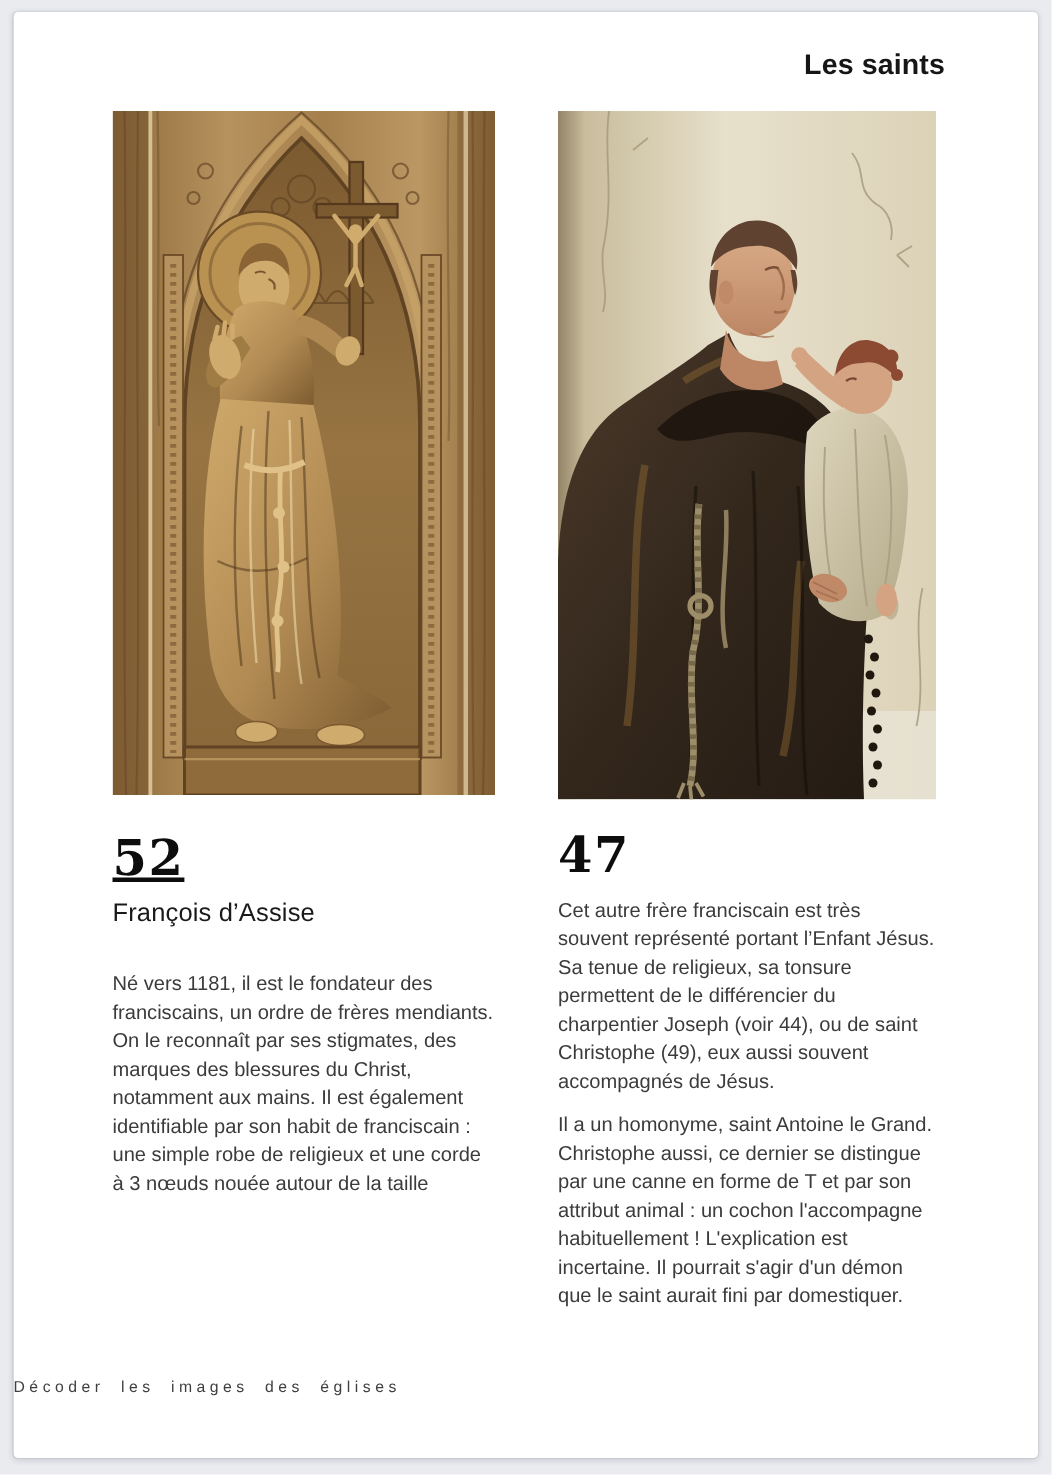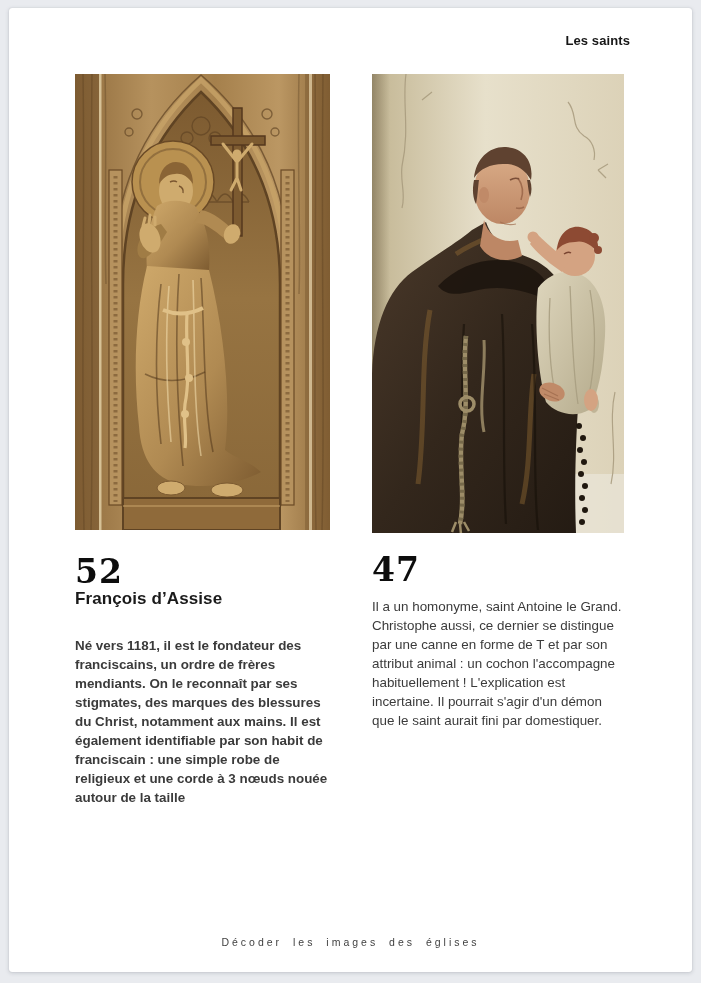--- a/index.html
+++ b/index.html
@@ -13,50 +13,50 @@
   .page{
     position:absolute;left:9px;top:8px;
     width:683px;height:964px;
     background:#ffffff;
     border-radius:3px;
     box-shadow:0 1px 4px rgba(40,45,60,.18), 0 0 1px rgba(40,45,60,.25);
     overflow:hidden;
   }
   .running-header{
     position:absolute;top:25px;right:62px;
-    font-size:13px;font-weight:700;color:#161616;
+    font-size:19px;font-weight:700;color:#161616;
     letter-spacing:.1px;
   }
   .col{position:absolute;top:66px;}
   .col-left{left:66px;width:255px;}
   .col-right{left:363px;width:252px;}
   .figure{display:block;width:100%;overflow:hidden;}
   .col-left .figure{height:456px;}
   .col-right .figure{height:459px;}
   .figure svg{display:block;width:100%;height:100%;}
   .entry-number{
     font-family:"DejaVu Serif",serif;
     font-weight:700;font-size:33px;line-height:33px;
     color:#0d0d0d;letter-spacing:1px;
   }
-  .col-left .entry-number{margin-top:25px;}
+  .col-left .entry-number{margin-top:25px;text-decoration:underline;}
   .col-right .entry-number{margin-top:20px;}
   .saint-name{
-    font-size:17px;line-height:22px;font-weight:700;
-    color:#1a1a1a;letter-spacing:.1px;
+    font-size:17px;line-height:22px;font-weight:400;
+    color:#1a1a1a;margin-top:10px;letter-spacing:.1px;
   }
   .body-text{color:#3b3b3b;}
-  .col-left .body-text{margin-top:26px;font-weight:bold;}
+  .col-left .body-text{margin-top:26px;}
   .col-right .body-text{margin-top:11px;}
   .body-text p{
     font-size:13.4px;line-height:19px;margin:0 0 10px 0;
   }
   .page-footer{
-    position:absolute;bottom:24px;left:0;width:100%;
-    text-align:center;
+    position:absolute;bottom:41px;left:0;width:100%;
+    text-align:left;
     font-size:10.5px;color:#3f3f3f;
     letter-spacing:3px;word-spacing:5px;
   }
 </style>
 </head>
 <body>
 
 <div class="page">
 
   <div class="running-header">Les saints</div>
@@ -283,18 +283,19 @@
             <circle cx="209" cy="400" r="3"></circle>
             <circle cx="213" cy="412" r="3"></circle>
           <circle cx="210" cy="424" r="3"></circle>
             <circle cx="213" cy="436" r="3"></circle>
             <circle cx="210" cy="448" r="3"></circle>
         </g>
       </svg>
     </div>
     <div class="entry-number">47</div>
     <div class="body-text">
+      <p>Cet autre frère franciscain est très souvent représenté portant l’Enfant Jésus. Sa tenue de religieux, sa tonsure permettent de le différencier du charpentier Joseph (voir 44), ou de saint Christophe (49), eux aussi souvent accompagnés de Jésus.</p>
       <p>Il a un homonyme, saint Antoine le Grand. Christophe aussi, ce dernier se distingue par une canne en forme de T et par son attribut animal : un cochon l'accompagne habituellement ! L'explication est incertaine. Il pourrait s'agir d'un démon que le saint aurait fini par domestiquer.</p>
     </div>
   </div>
 
   <div class="page-footer">Décoder les images des églises</div>
 </div>
 
 </body></html>

